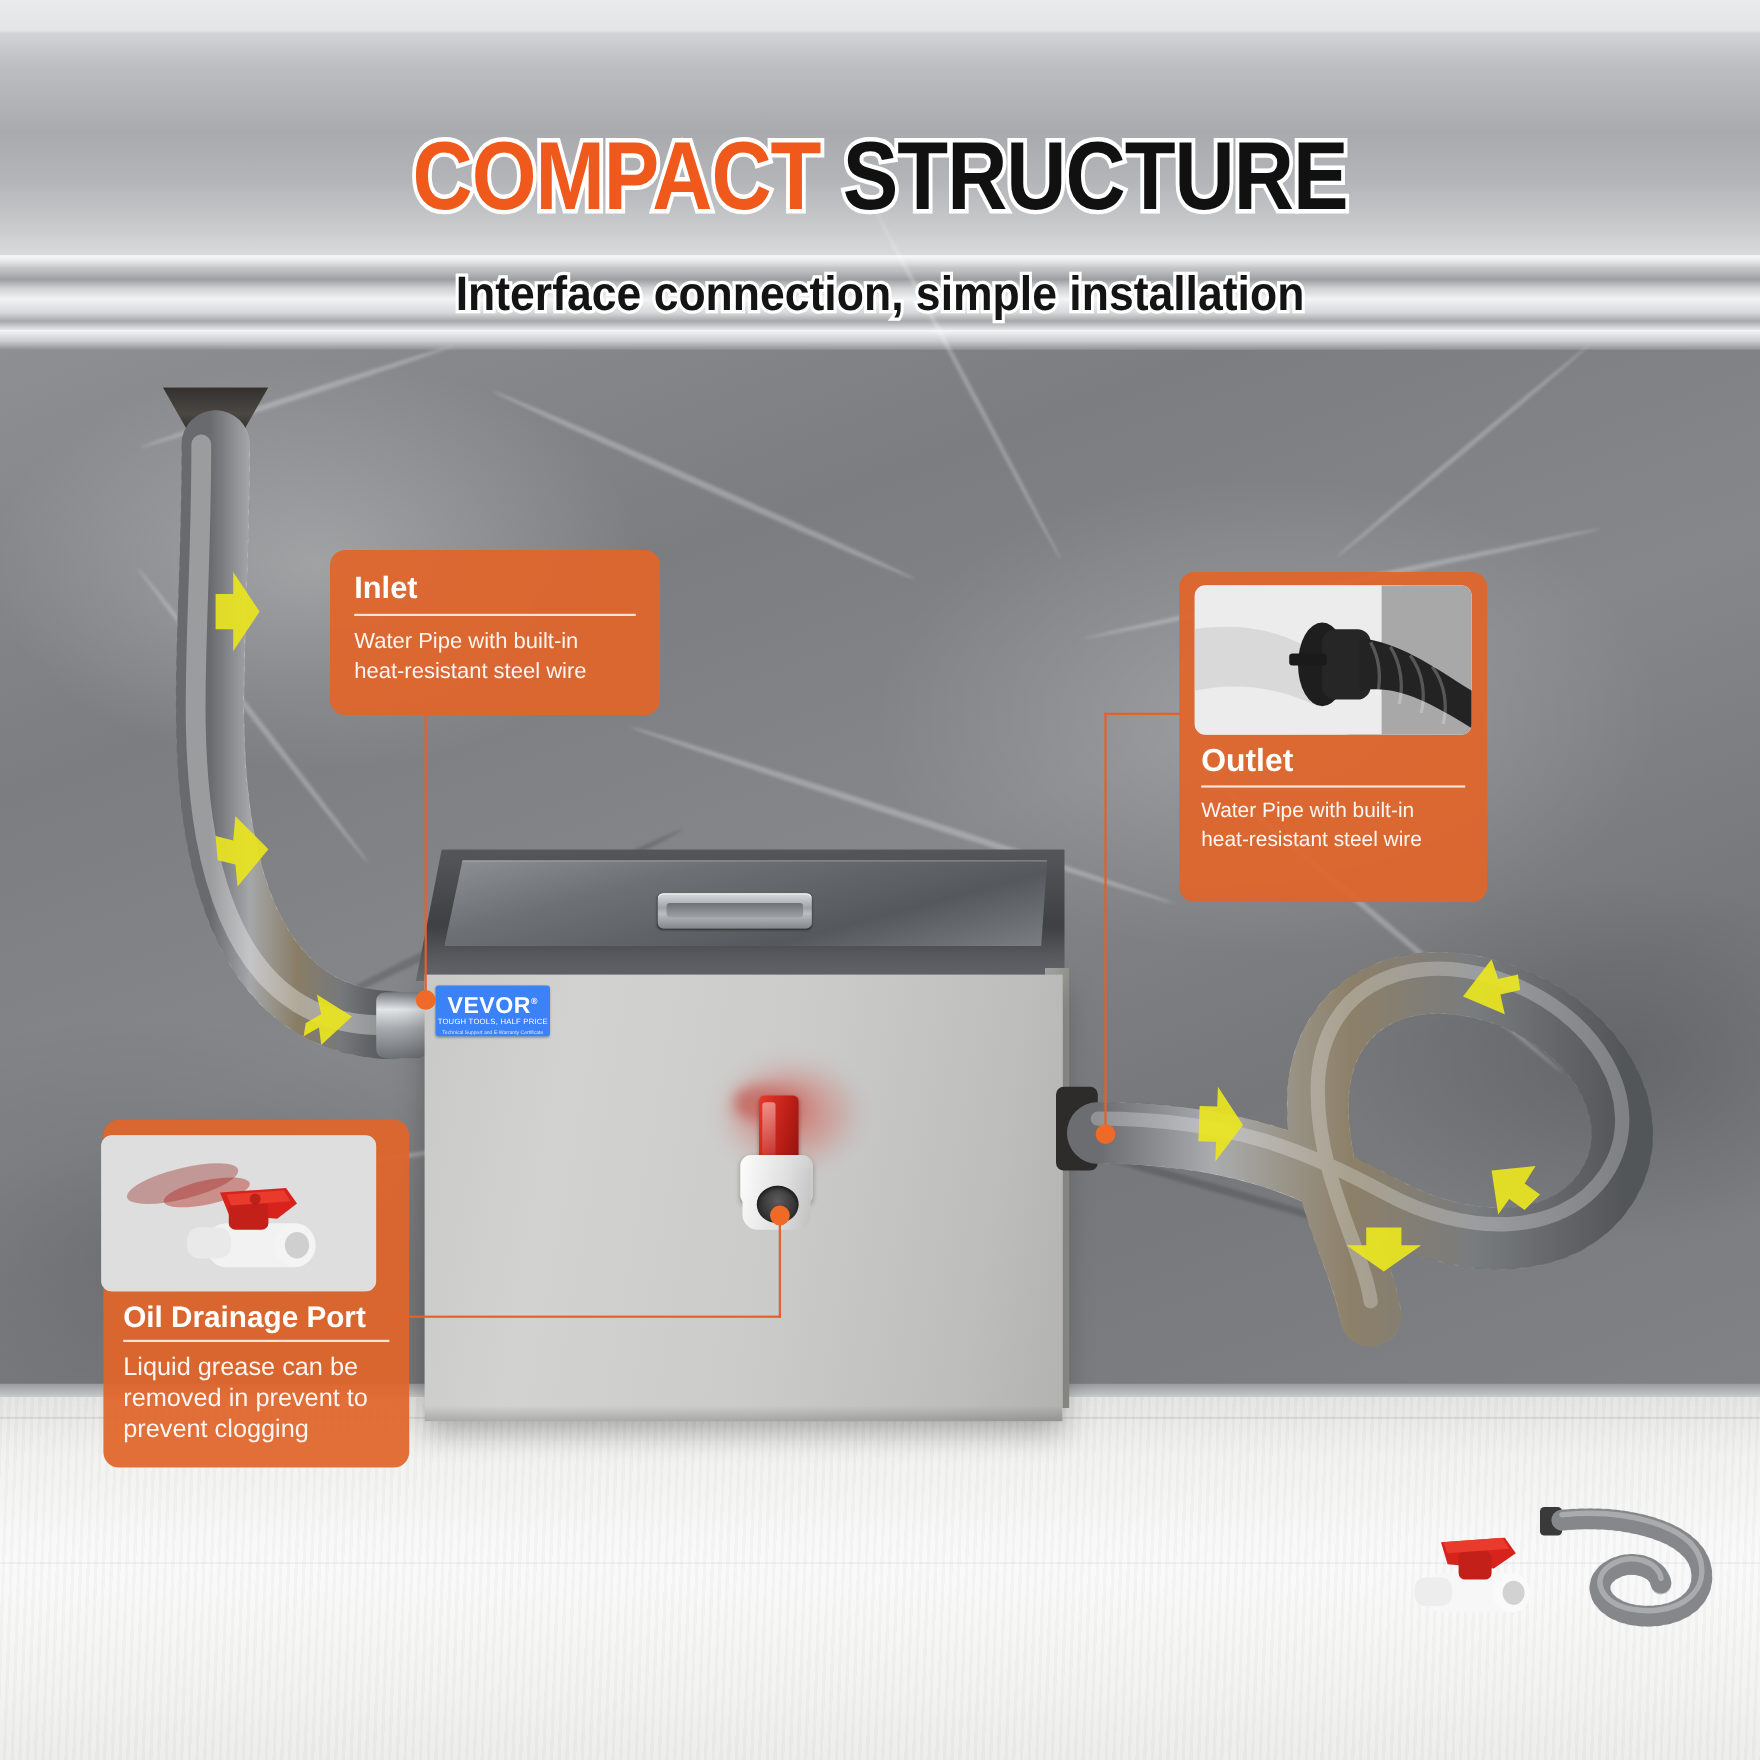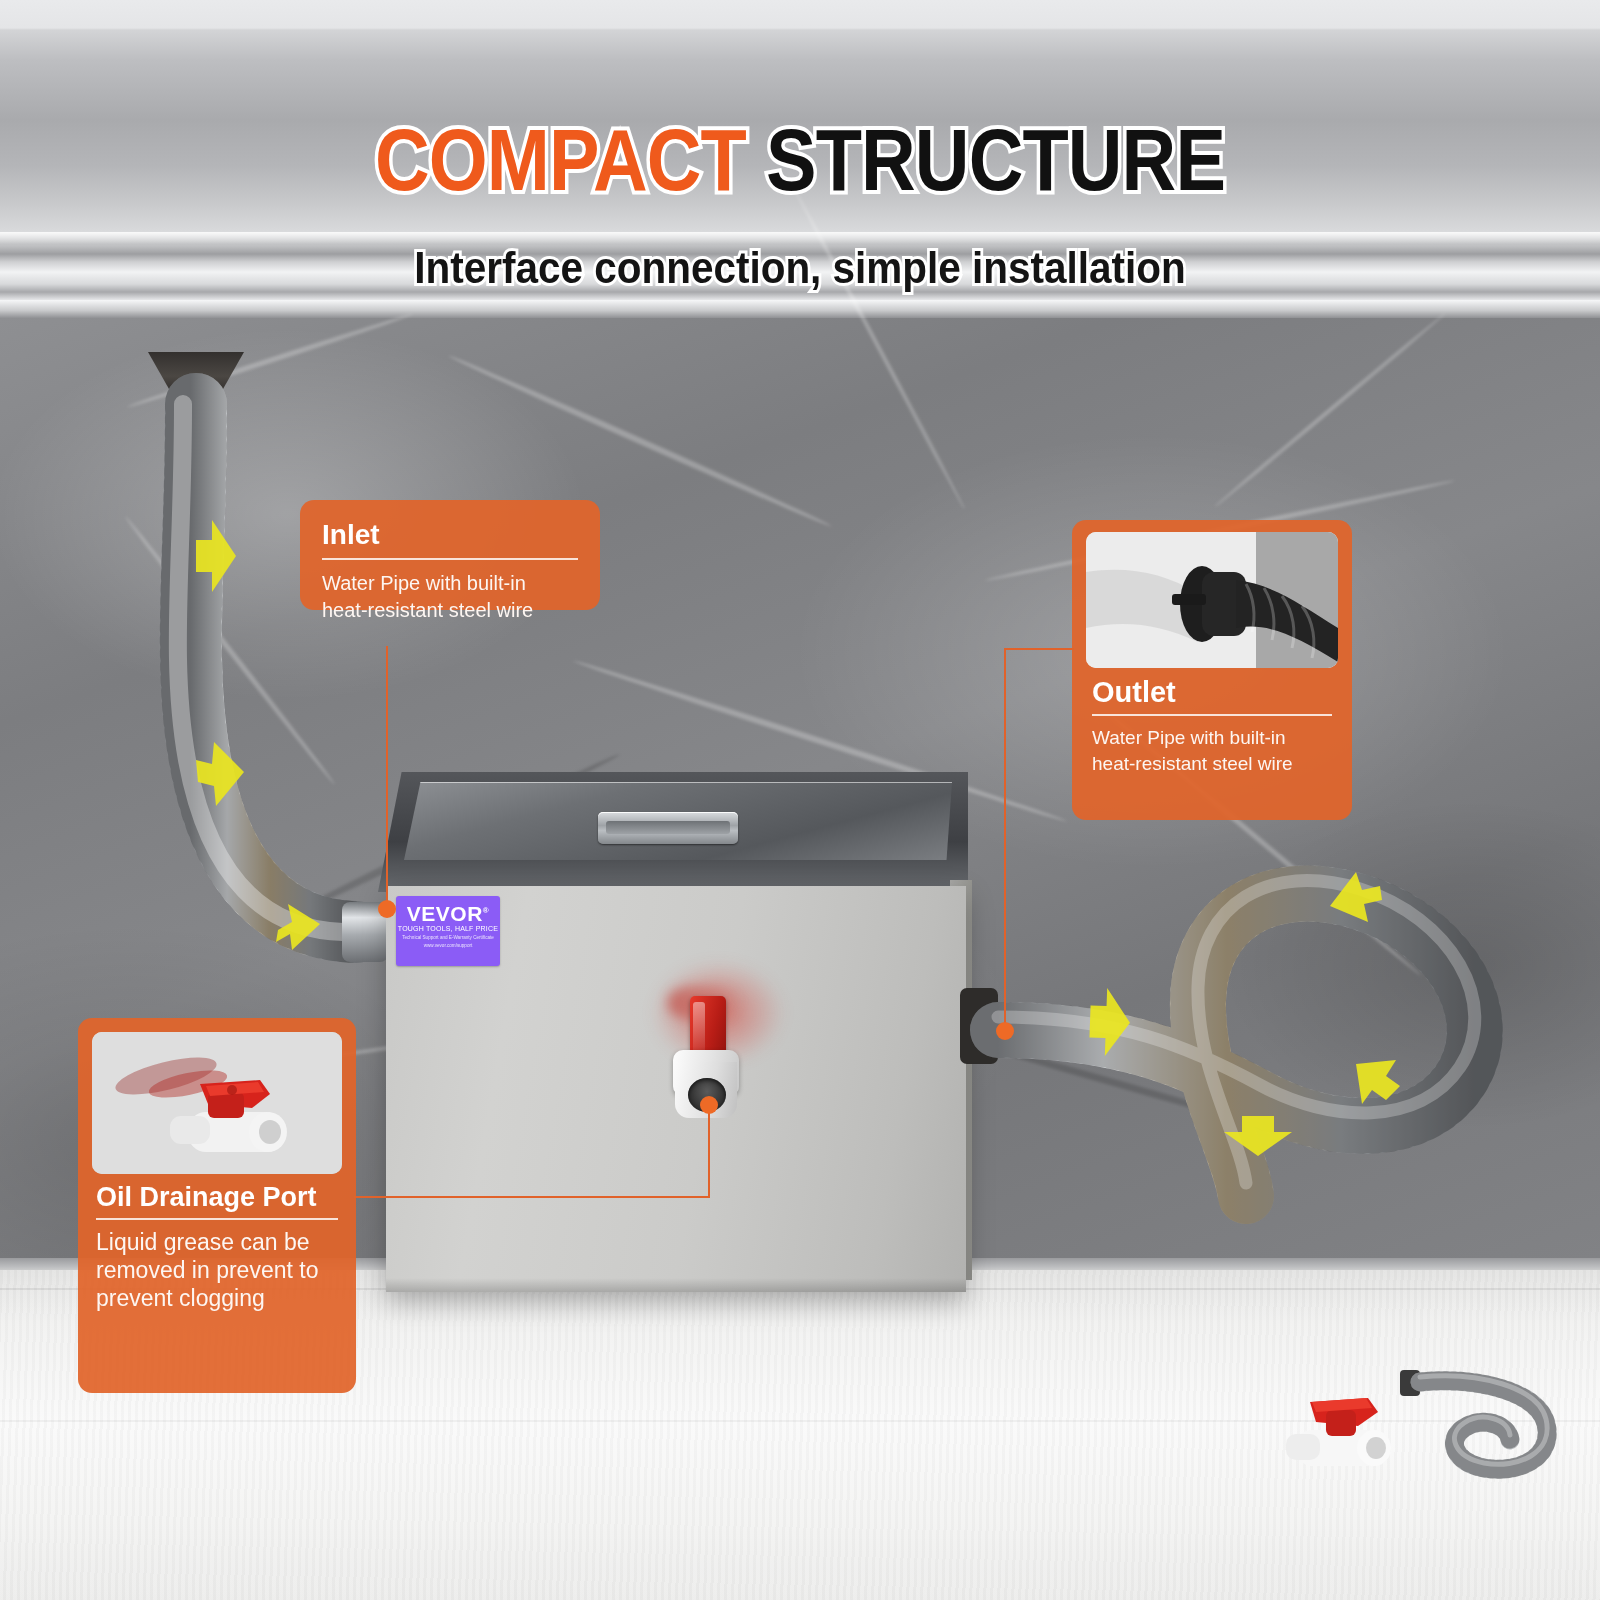--- a/index.html
+++ b/index.html
@@ -74,21 +74,21 @@
     background:linear-gradient(to bottom,#6e7276,#9ea2a6);}
   .box-body{left:386px;top:886px;width:580px;height:406px;
     background:linear-gradient(100deg,#c9c9c7 0%,#d2d2d0 22%,#cbcbc9 55%,#bdbdbb 85%,#b2b2b0 100%);
     box-shadow:0 10px 26px rgba(0,0,0,.28);}
   .box-body:after{content:"";position:absolute;left:0;bottom:0;width:100%;height:14px;
     background:linear-gradient(to bottom,rgba(0,0,0,0),rgba(0,0,0,.18));}
   .box-side{left:950px;top:880px;width:22px;height:400px;
     background:linear-gradient(to right,#a8a8a6,#94948f);}
 
   
-  .vevor{left:396px;top:896px;width:104px;height:70px;border-radius:3px;background:#8b5cf6;
+  .vevor{left:396px;top:896px;width:104px;height:46px;border-radius:3px;background:#3b82f6;
     box-shadow:0 1px 2px rgba(0,0,0,.25);overflow:hidden;}
   .vevor .v1{color:#fff;font-weight:bold;font-size:21px;letter-spacing:.5px;
     text-align:center;line-height:22px;padding-top:4px;font-family:"Liberation Sans",sans-serif;}
   .vevor .v1 sup{font-size:8px;vertical-align:super;}
   .vevor .v2{color:#fff;font-size:7px;text-align:center;letter-spacing:.2px;line-height:8px;}
   .vevor .v3{color:rgba(255,255,255,.82);font-size:4.6px;text-align:center;line-height:5.6px;padding-top:2px;}
 
   
   .valve-glow{left:648px;top:958px;width:140px;height:110px;border-radius:50%;
     background:radial-gradient(ellipse at 50% 50%, rgba(214,48,36,.55), rgba(214,48,36,0) 68%);
@@ -131,30 +131,30 @@
     transform:scaleX(.92);transform-origin:50% 50%;}
 
   
   .card{position:absolute;border-radius:14px;box-sizing:border-box;}
   .card-muted{background:rgba(225,100,42,.93);}
   .card-bright{background:#f3641e;}
   .card .title{color:#fff;font-weight:bold;}
   .card .rule{height:2px;background:rgba(255,255,255,.82);margin:8px 0 10px 0;}
   .card .body{color:#fdf6f2;}
 
-  .card-inlet{left:300px;top:500px;width:300px;height:110px;padding:20px 22px 0 22px;}
+  .card-inlet{left:300px;top:500px;width:300px;height:150px;padding:20px 22px 0 22px;}
   .card-inlet .title{font-size:28px;line-height:30px;}
   .card-inlet .body{font-size:20px;line-height:27px;}
 
   .card-outlet{left:1072px;top:520px;width:280px;height:300px;padding:12px 14px 0 14px;}
   .card-outlet .title{font-size:29px;line-height:29px;padding-left:6px;}
   .card-outlet .body{font-size:19px;line-height:26px;padding-left:6px;}
   .card-outlet .rule{margin:7px 6px 9px 6px;}
 
-  .card-oil{left:78px;top:1018px;width:278px;height:375px;padding:12px 14px 0 14px;}
+  .card-oil{left:94px;top:1018px;width:278px;height:316px;padding:12px 14px 0 14px;}
   .card-oil .title{font-size:27px;line-height:30px;padding-left:4px;}
   .card-oil .body{font-size:23px;line-height:28px;padding-left:4px;}
   .card-oil .rule{margin:6px 4px 8px 4px;}
 
   .card-water{left:890px;top:1354px;width:560px;height:166px;padding:20px 0 0 34px;}
   .card-water .title{font-size:29px;line-height:36px;}
   .card-water .body{font-size:21px;line-height:26px;padding-top:8px;}
 
   
   .inset{position:absolute;border-radius:10px;overflow:hidden;background:#d6d6d6;}

